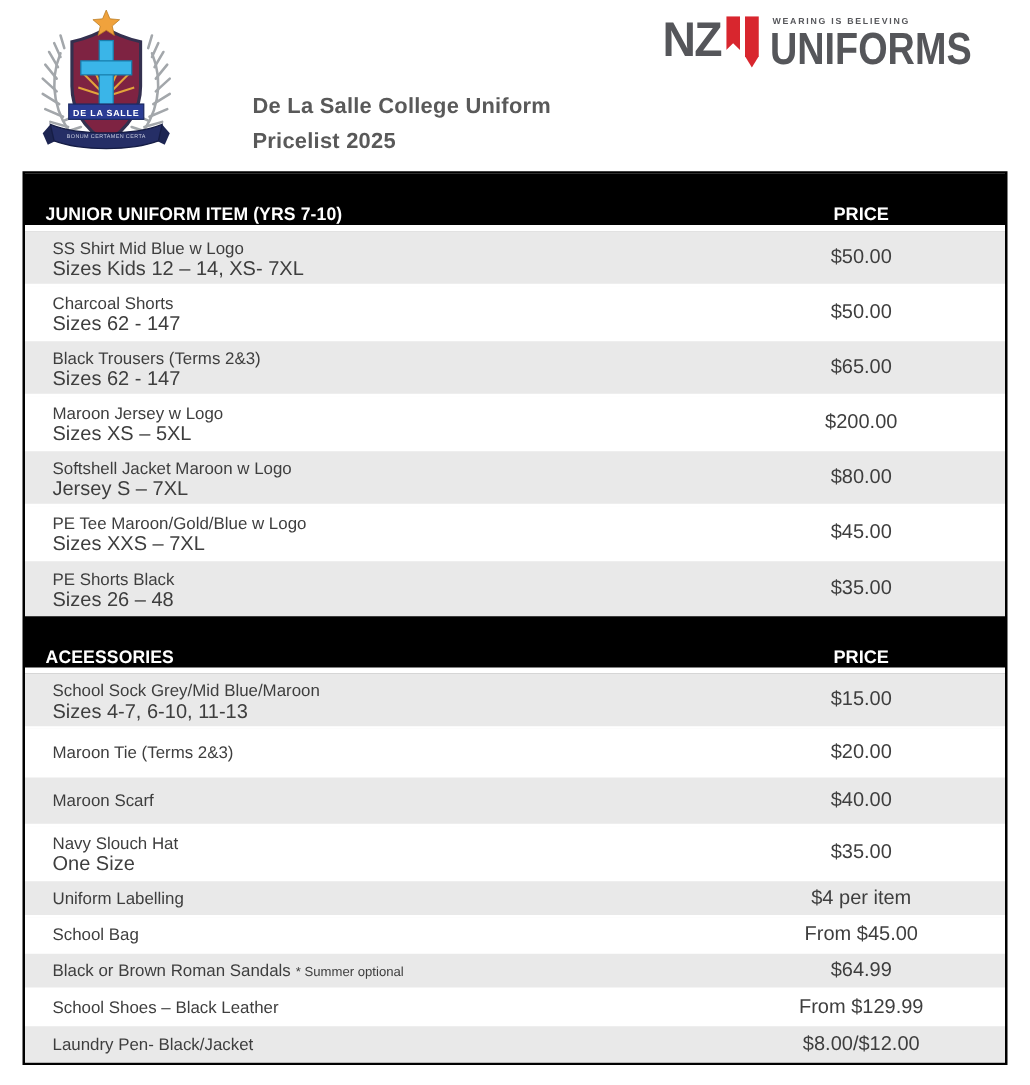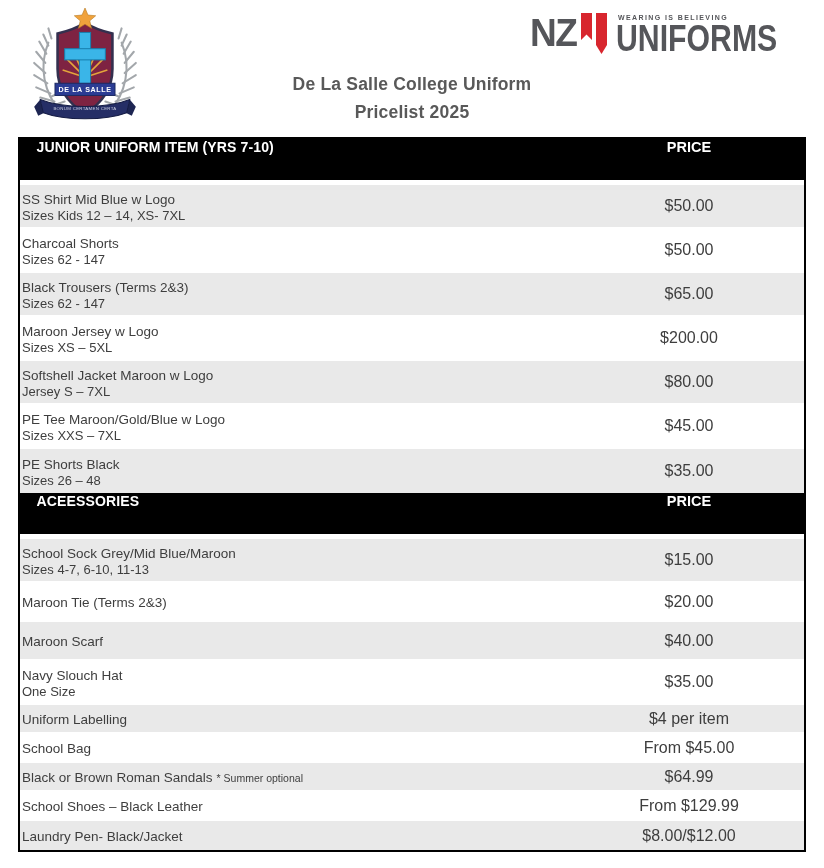--- a/index.html
+++ b/index.html
@@ -5,48 +5,48 @@
   html,body{margin:0;padding:0;}
   body{
     width:824px;height:868px;background:#ffffff;
     font-family:"Liberation Sans",sans-serif;
     -webkit-font-smoothing:antialiased;
   }
   .page{position:relative;width:824px;height:868px;overflow:hidden;background:#fff;}
 
   
   .crest{position:absolute;left:24px;top:8px;width:122px;height:119px;}
-  .titles{position:absolute;left:202px;top:70px;width:420px;text-align:center;}
+  .titles{position:absolute;left:202px;top:70px;width:420px;}
   .title-line{font-size:17.5px;line-height:28px;font-weight:700;color:#595959;letter-spacing:.2px;}
 
   .brand{position:absolute;right:16px;top:10px;display:flex;align-items:flex-start;}
   .brand-nz{font-size:39px;font-weight:800;color:#55565a;letter-spacing:-1.5px;line-height:46px;
             transform:scaleX(.95);transform-origin:left top;}
   .brand-mark{margin:3px 3px 0 2px;}
   .brand-right{display:flex;flex-direction:column;margin-left:2px;}
   .brand-tagline{font-size:7px;font-weight:700;color:#55565a;letter-spacing:1.4px;margin:4px 0 0 2px;white-space:nowrap;}
   .brand-uniforms{font-size:36px;font-weight:800;color:#55565a;letter-spacing:0px;line-height:36px;
                   transform:scaleX(.84);transform-origin:left top;white-space:nowrap;}
 
   
   .pricelist{position:absolute;left:18px;top:137px;width:788px;border:2px solid #000;box-sizing:border-box;background:#fff;}
-  .band{background:#000;color:#fff;height:41px;display:flex;align-items:flex-start;border-bottom:5px solid #fff;box-sizing:content-box;}
+  .band{background:#000;color:#fff;height:41px;display:flex;align-items:flex-end;border-bottom:5px solid #fff;box-sizing:content-box;}
   .band-label{flex:1;font-size:14.5px;font-weight:700;letter-spacing:.1px;padding-left:17px;transform:scaleX(.97);transform-origin:left center;white-space:nowrap;}
   .band-price{width:230px;text-align:center;font-size:14.5px;font-weight:700;}
   .row{display:flex;align-items:center;box-sizing:border-box;border-bottom:2px solid #fff;}
   .row.gray{background:#e9e9e9;}
   .row.white{background:#ffffff;}
   .row.lg{height:44px;}
   .row.md{height:39px;}
   .row.sm{height:29px;}
   .row.last{border-bottom:0;}
-  .cell-name{flex:1;padding-left:2px;min-width:0;}
+  .cell-name{flex:1;padding-left:22px;min-width:0;}
   .item-name{font-size:13.5px;color:#3e3e3e;line-height:17px;white-space:nowrap;}
   .item-note{font-size:10.5px;font-weight:400;color:#3e3e3e;margin-left:4px;}
-  .item-sizes{font-size:13px;color:#3e3e3e;line-height:13px;margin-top:1px;white-space:nowrap;}
+  .item-sizes{font-size:16px;color:#3e3e3e;line-height:13px;margin-top:1px;white-space:nowrap;}
   .cell-price{width:230px;text-align:center;font-size:16px;color:#3e3e3e;}
 </style>
 </head>
 <body>
 
 <div class="page">
 
   <div class="crest">
     <svg viewBox="0 0 120 117" width="122" height="119">
 

